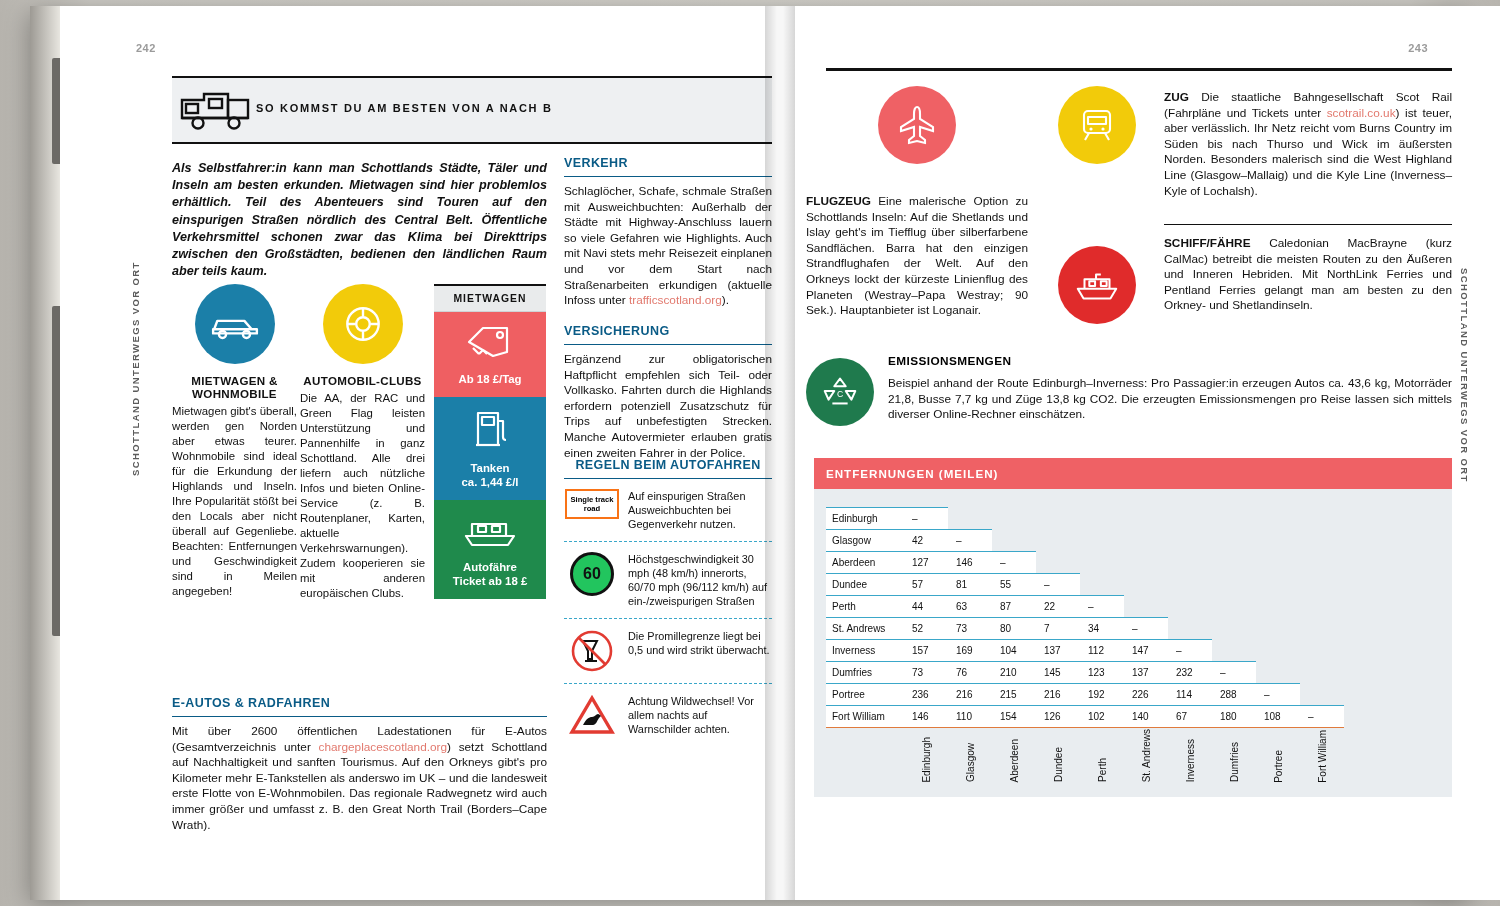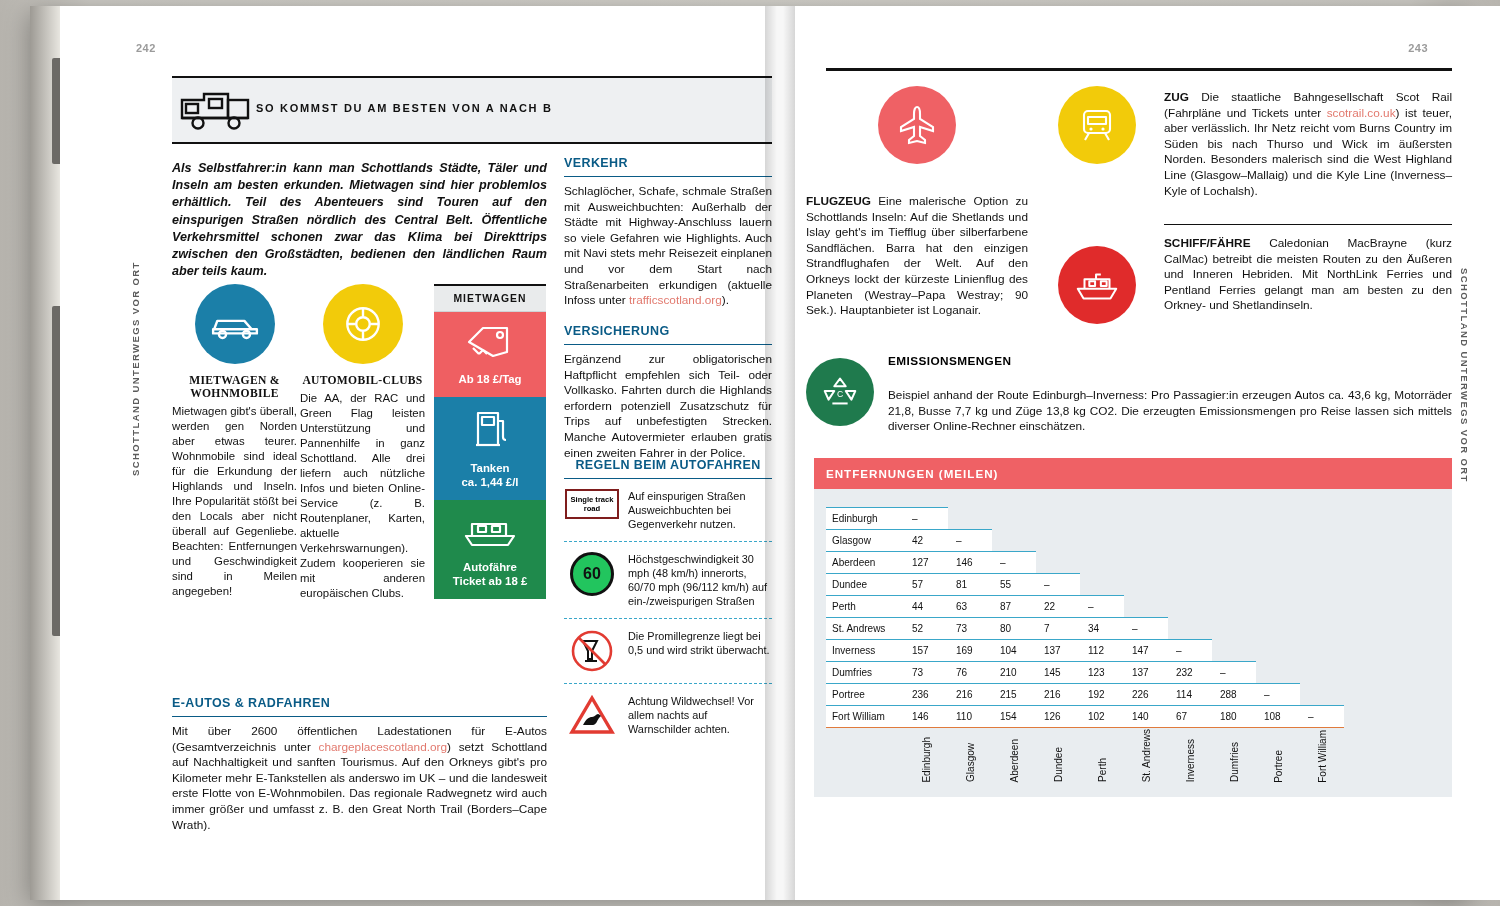--- a/index.html
+++ b/index.html
@@ -94,21 +94,21 @@
   #verkehr { left:504px; top:150px; width:208px; }
   #versicherung { left:504px; top:318px; width:208px; }
 
   
   .circ {
     border-radius:50%; display:flex; align-items:center; justify-content:center;
   }
   .feat { position:absolute; width:125px; }
   .feat h4 {
     margin:10px 0 4px; font-size:11.6px; font-weight:700; letter-spacing:.3px;
-    color:#111; text-transform:uppercase; text-align:center;font-family:Liberation Serif, serif;
+    color:#111; text-transform:uppercase; text-align:center;
   }
   .feat p { margin:0; font-size:11.4px; line-height:15px; text-align:justify; color:#111; }
   #feat-mietwagen { left:112px; top:278px; }
   #feat-clubs { left:240px; top:278px; }
 
   
   #price-panel {
     position:absolute; left:374px; top:278px; width:112px;
     border:0;
   }
@@ -302,21 +302,21 @@
       </div>
 
       <div id="regeln">
         <div class="col-heading" style="text-align:center">REGELN BEIM AUTOFAHREN</div>
         <div style="height:6px"></div>
         <div class="rule-top"></div>
 
 
         <div class="regel-row">
           <div class="regel-ico">
-            <div style="background:#fff;border:2px solid #7f1d1d;font-size:7.6px;font-weight:700;line-height:9px;padding:4px 3px;text-align:center;width:54px;">Single track road</div>
+            <div style="background:#fff;border:2px solid #f97316;font-size:7.6px;font-weight:700;line-height:9px;padding:4px 3px;text-align:center;width:54px;">Single track road</div>
           </div>
           <div class="regel-txt">Auf einspurigen Straßen Ausweichbuchten bei Gegenverkehr nutzen.</div>
         </div>
 
         <div class="regel-row">
           <div class="regel-ico">
             <div style="width:44px;height:44px;border-radius:50%;border:3.4px solid #111;background:#22c55e;display:flex;align-items:center;justify-content:center;font-size:16px;font-weight:700;color:#111;">60</div>
           </div>
           <div class="regel-txt">Höchstgeschwindigkeit 30 mph (48 km/h) innerorts, 60/70 mph (96/112 km/h) auf ein-/zweispurigen Straßen</div>
         </div>
@@ -404,21 +404,21 @@
           <g fill="none" stroke="#fff" stroke-width="2.1" stroke-linejoin="round">
             <path d="M22 8 l6 8 h-12 z"></path>
             <path d="M34 30 l-6 -9 l10 0 z"></path>
             <path d="M10 30 l6 -9 l-10 0 z"></path>
             <path d="M14 34 h16"></path>
             <text x="22" y="27" font-size="9" fill="#fff" stroke="none" text-anchor="middle" font-family="'Liberation Sans', sans-serif">C</text>
           </g>
         </svg>
       </div>
       <div class="ritem" id="r-emis" style="left:108px;top:348px;width:564px;">
-        <div style="font-size:11.8px;font-weight:700;letter-spacing:.4px;margin-bottom:20px;">EMISSIONSMENGEN</div>
+        <div style="font-size:11.8px;font-weight:700;letter-spacing:.4px;margin-bottom:8px;">EMISSIONSMENGEN</div>
         <div class="cap">Beispiel anhand der Route Edinburgh–Inverness: Pro Passagier:in erzeugen Autos ca. 43,6 kg, Motorräder 21,8, Busse 7,7 kg und Züge 13,8 kg CO2. Die erzeugten Emissionsmengen pro Reise lassen sich mittels diverser Online-Rechner einschätzen.</div>
       </div>
 
       <div id="dist-wrap" style="left:34px;top:452px;width:638px;">
         <div class="dist-title">ENTFERNUNGEN (MEILEN)</div>
         <div class="dist-body">
           <table class="dist">
             <tbody>
               <tr>
                 <td class="rowname">Edinburgh</td>

